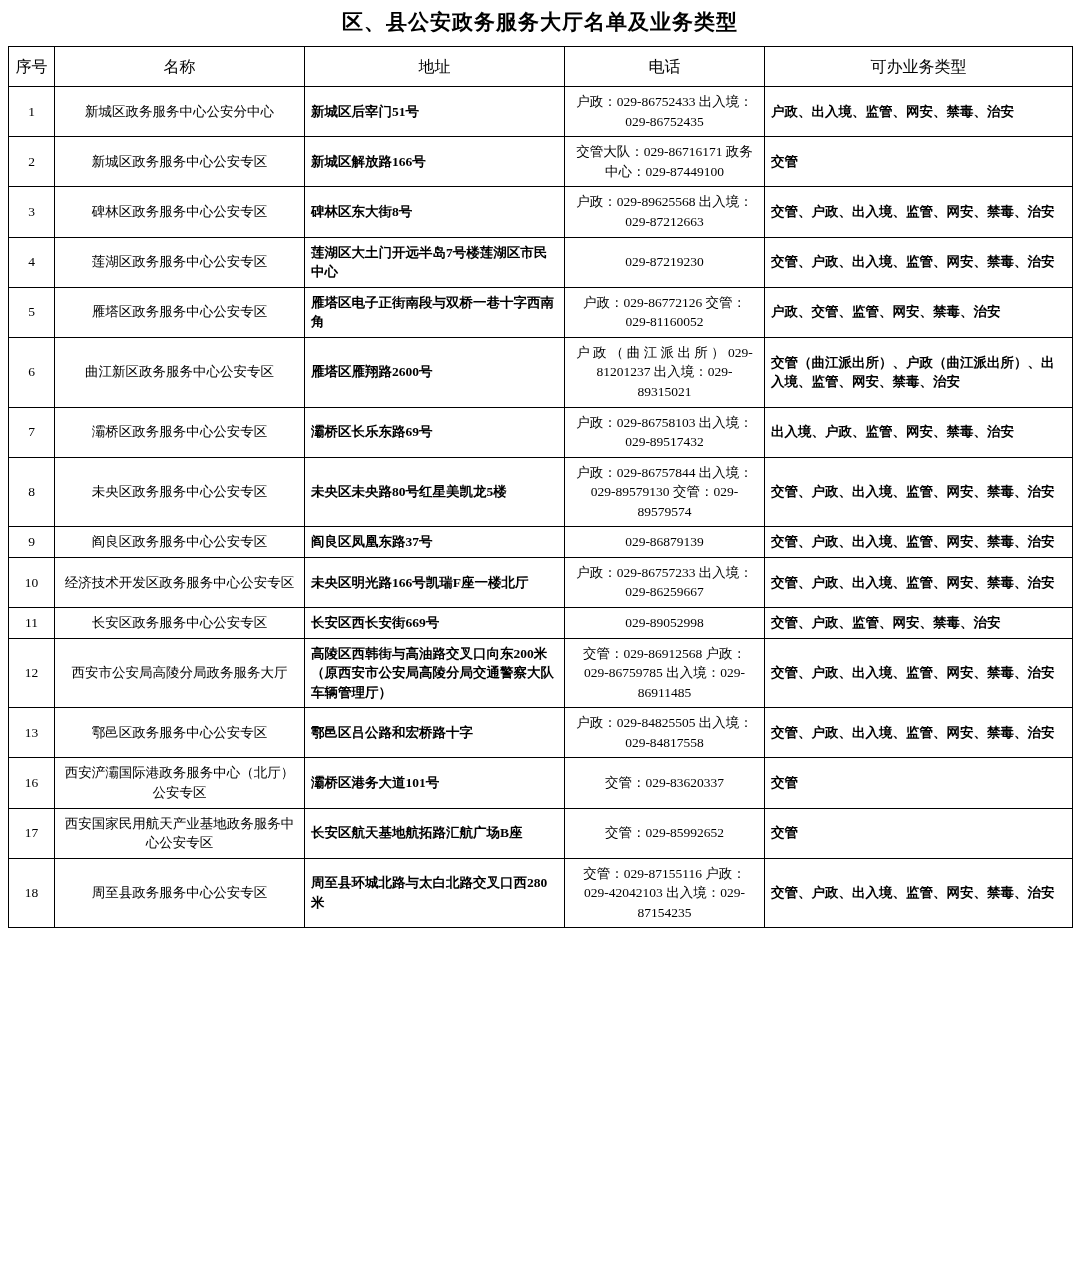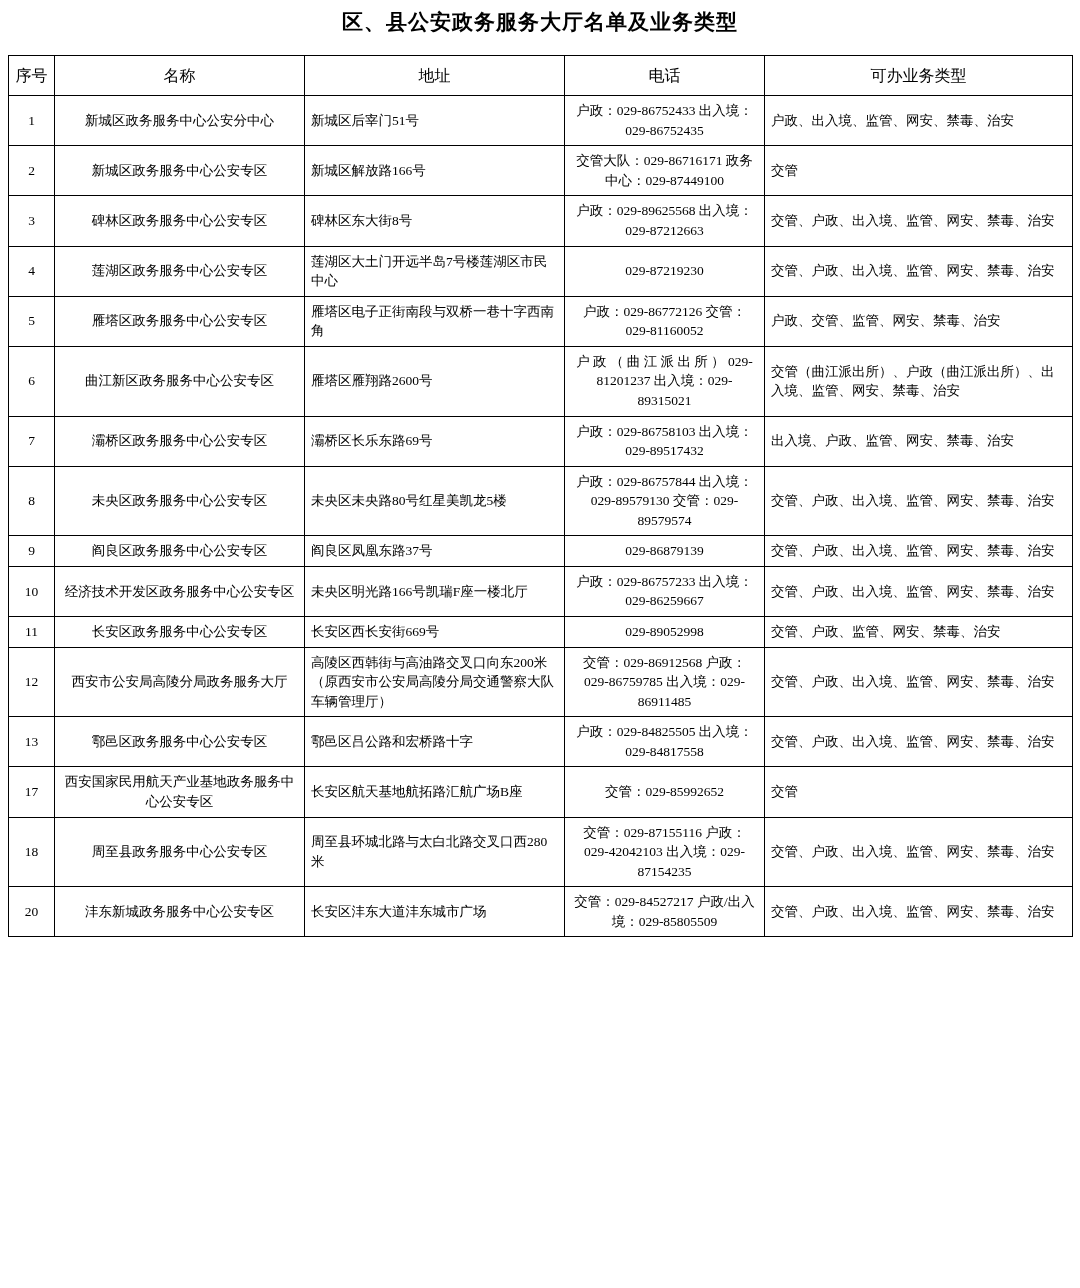--- a/index.html
+++ b/index.html
@@ -21,21 +21,21 @@
     text-align: center;
     font-size: 21px;
     font-weight: bold;
     letter-spacing: 1px;
     padding: 8px 0 10px 0;
     font-family: Liberation Mono, monospace;
   }
   table.main-table {
     border-collapse: collapse;
     width: 1064px;
-    margin: 9px 8px;
+    margin: 0 8px;
     table-layout: fixed;
   }
   table.main-table th,
   table.main-table td {
     border: 1px solid #000000;
     vertical-align: middle;
     font-size: 13.5px;
     line-height: 1.45;
     padding: 5px 6px;
     word-wrap: break-word;
@@ -54,21 +54,21 @@
   col.c-biz { width: 308px; }
 
   td.idx {
     text-align: center;
     font-size: 13.5px;
   }
   td.name { text-align: center; }
   td.addr { text-align: left; }
   td.tel  { text-align: center; }
   td.biz  { text-align: left; }
-  .just { text-align: justify; text-justify: inter-ideograph; }
+  .just { text-align: justify; text-justify: inter-ideograph; font-weight: bold; }
 </style>
 </head>
 <body>
 
 <div class="page">
 
   <div class="doc-title">区、县公安政务服务大厅名单及业务类型</div>
 
   <table class="main-table">
     <colgroup>
@@ -185,39 +185,38 @@
         </tr>
         <tr>
           <td class="idx">13</td>
           <td class="name">鄠邑区政务服务中心公安专区</td>
           <td class="addr just">鄠邑区吕公路和宏桥路十字</td>
           <td class="tel">户政：029-84825505
 出入境：029-84817558</td>
           <td class="biz just">交管、户政、出入境、监管、网安、禁毒、治安</td>
         </tr>
         <tr>
+          <td class="idx">16</td>
+          <td class="name">西安浐灞国际港政务服务中心（北厅）公安专区</td>
+          <td class="addr just">灞桥区港务大道101号</td>
+          <td class="tel">交管：029-83620337</td>
+          <td class="biz just">交管</td>
+        </tr>
+        <tr>
           <td class="idx">17</td>
           <td class="name">西安国家民用航天产业基地政务服务中心公安专区</td>
           <td class="addr just">长安区航天基地航拓路汇航广场B座</td>
           <td class="tel">交管：029-85992652</td>
           <td class="biz just">交管</td>
         </tr>
         <tr>
           <td class="idx">18</td>
           <td class="name">周至县政务服务中心公安专区</td>
           <td class="addr just">周至县环城北路与太白北路交叉口西280米</td>
           <td class="tel">交管：029-87155116
 户政：029-42042103
 出入境：029-87154235</td>
           <td class="biz just">交管、户政、出入境、监管、网安、禁毒、治安</td>
         </tr>
-        <tr>
-          <td class="idx">20</td>
-          <td class="name">沣东新城政务服务中心公安专区</td>
-          <td class="addr just">长安区沣东大道沣东城市广场</td>
-          <td class="tel">交管：029-84527217
-户政/出入境：029-85805509</td>
-          <td class="biz just">交管、户政、出入境、监管、网安、禁毒、治安</td>
-        </tr>
       </tbody>
   </table>
 
 </div>
 
 </body></html>

